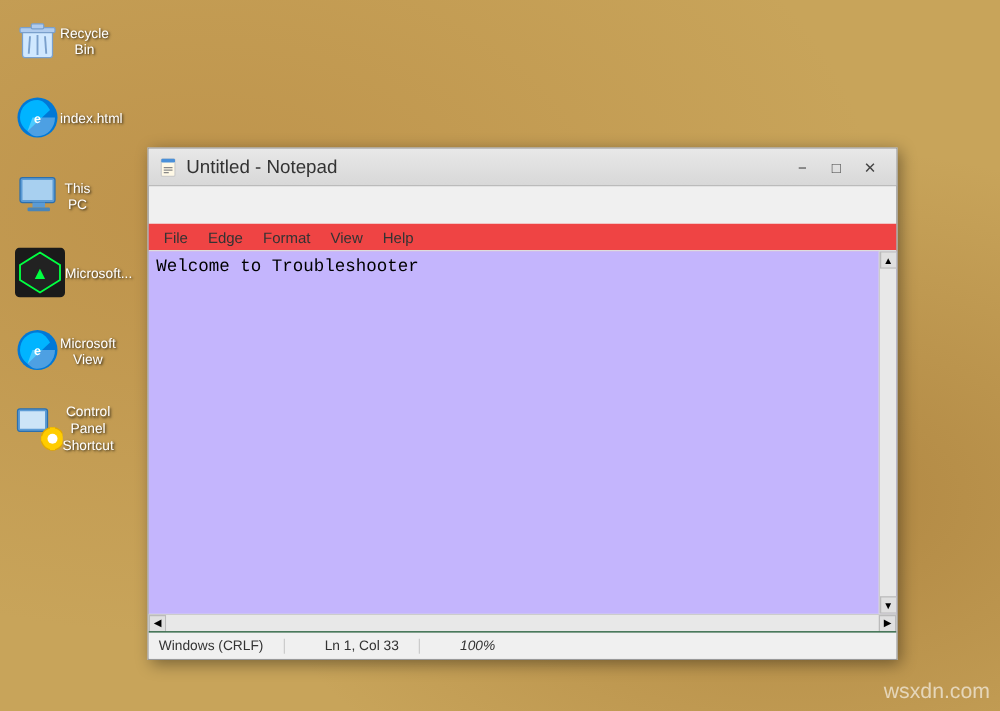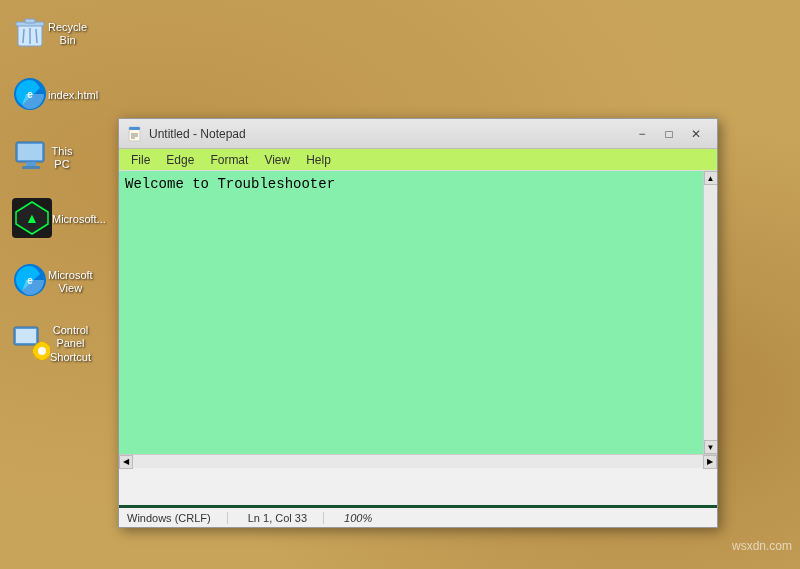--- a/index.html
+++ b/index.html
@@ -70,23 +70,23 @@
 
     
     .msedge-svg { width: 36px; height: 36px; }
 
     
     .controlpanel-svg { width: 38px; height: 38px; }
 
     
     .watermark {
       position: absolute;
-      bottom: 16px;
+      bottom: 6px;
       right: 8px;
-      font-size: 12px;
+      font-size: 17px;
       color: rgba(255,255,255,0.6);
       font-family: Arial, sans-serif;
     }
 
     
     .notepad-window {
       position: absolute;
       top: 118px;
       left: 118px;
       width: 600px;
@@ -111,21 +111,21 @@
 
     .title-bar-icon {
       width: 16px;
       height: 16px;
       margin-right: 6px;
       flex-shrink: 0;
     }
 
     .title-bar-text {
       flex: 1;
-      font-size: 12px;
+      font-size: 15px;
       color: #333;
       font-family: 'Segoe UI', sans-serif;
     }
 
     .title-bar-buttons {
       display: flex;
       gap: 1px;
     }
 
     .title-btn {
@@ -137,41 +137,42 @@
       cursor: pointer;
       display: flex;
       align-items: center;
       justify-content: center;
       color: #444;
       border-radius: 2px;
     }
 
     
     .menu-bar {
-      background: #bef264;
+      background: #ef4444;
       height: 22px;
       display: flex;
       align-items: center;
       padding: 0 4px;
       border-bottom: 1px solid #ddd;
       flex-shrink: 0;
+      margin-top: 30px;
     }
 
     .menu-item {
       padding: 2px 8px;
       font-size: 12px;
       color: #333;
       cursor: pointer;
       border-radius: 2px;
     }
 
     
     .notepad-textarea-container {
       flex: 1;
-      background: #86efac;
+      background: #c4b5fd;
       overflow: hidden;
       position: relative;
       display: flex;
     }
 
     .notepad-content {
       flex: 1;
       padding: 4px 6px;
       font-family: 'Courier New', monospace;
       font-size: 14px;
@@ -235,27 +236,26 @@
     .scrollbar-h-track {
       flex: 1;
       height: 100%;
       background: #e8e8e8;
     }
 
     
     .status-bar {
       background: #f0f0f0;
       height: 22px;
-      border-top: 3px solid #14532d;
+      border-top: 1px solid #14532d;
       display: flex;
       align-items: center;
       padding: 0 8px;
-      gap: 20px;
-      flex-shrink: 0;
-      margin-top: 37px;
+      gap: 32px;
+      flex-shrink: 0;
     }
 
     .status-section {
       font-size: 11px;
       color: #333;
       border-right: 1px solid #ccc;
       padding-right: 16px;
     }
 
     .status-section:last-child {

